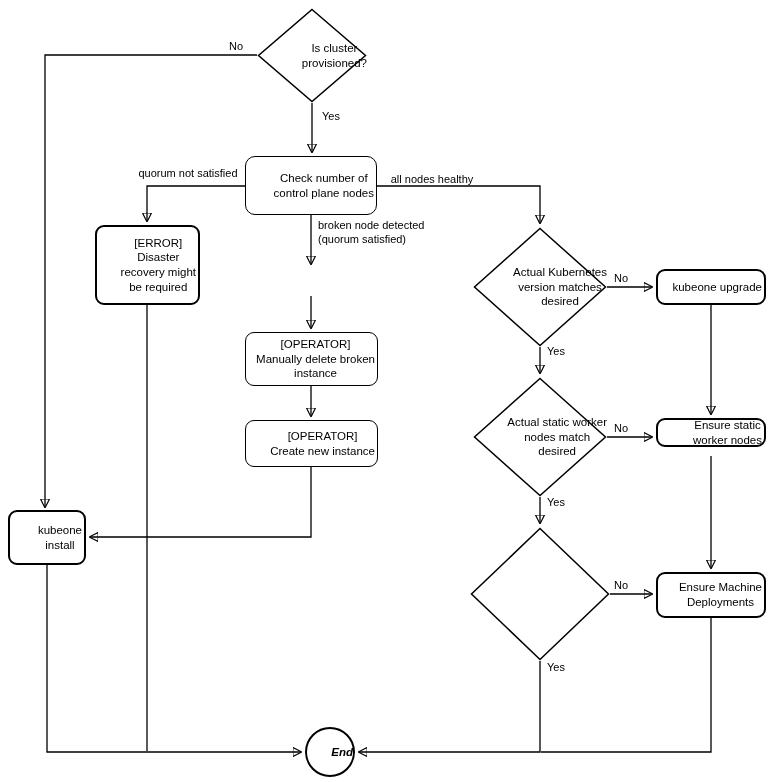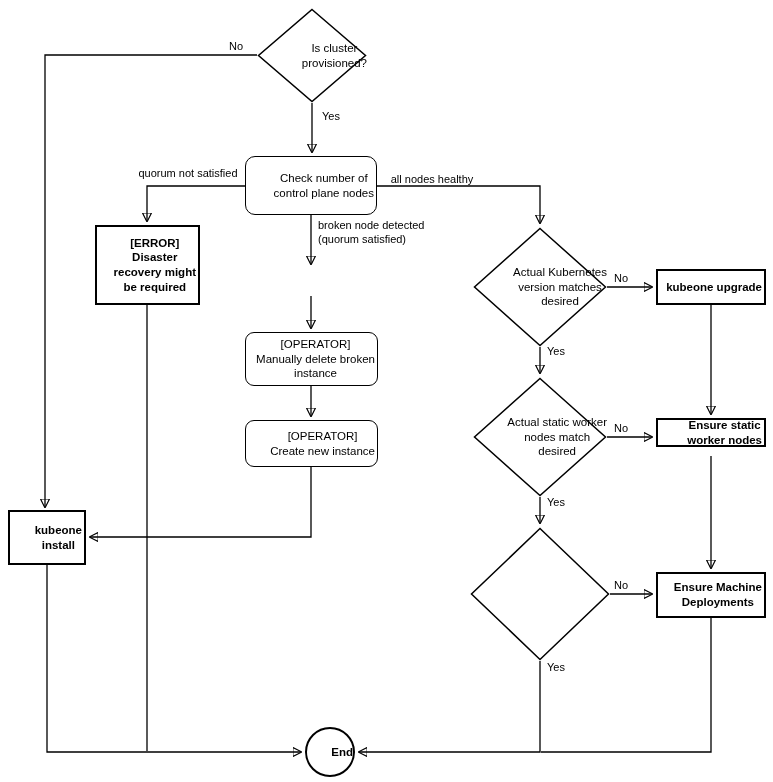--- a/index.html
+++ b/index.html
@@ -37,30 +37,31 @@
   }
   .label { white-space: pre; position: relative; }
   .box {
     background: #fff;
     border: 1.4px solid #000;
     border-radius: 10px;
     padding: 2px;
   }
   .box.em {
     border-width: 2px;
-    border-radius: 0;
-    font-weight: bold;
+    border-radius: 9px;
+    font-weight: normal;
   }
   .diamond { background: transparent; }
   .diamond svg { position: absolute; inset: 0; }
   .circle {
     background: #fff;
     border: 2.5px solid #000;
     border-radius: 50%;
     font-weight: bold;
+    font-style: italic;
   }
   .edge-label {
     position: absolute;
     font-size: 11px;
     line-height: 14px;
     white-space: pre;
     text-align: center;
   }
   .edge-label.centered { transform: translateX(-50%); }
   .edge-label.left-aligned { text-align: left; }

